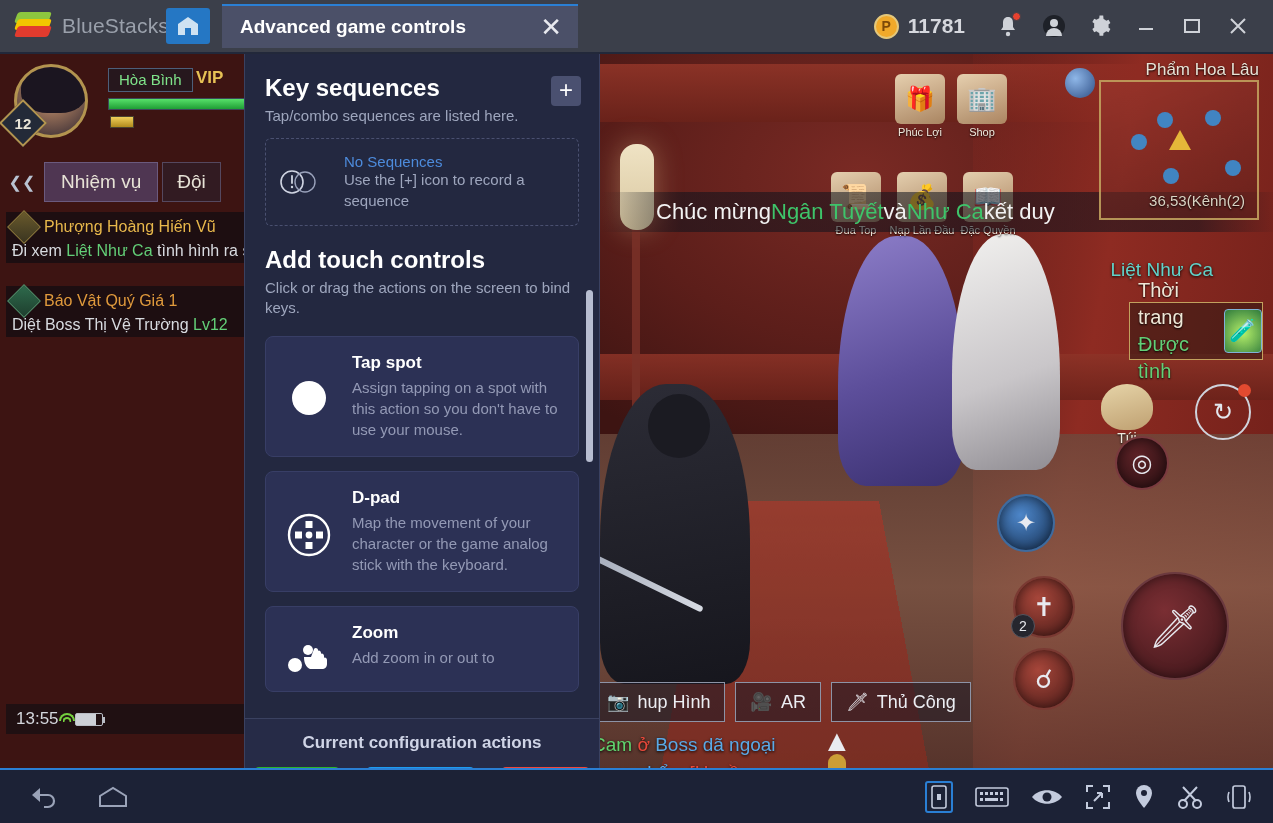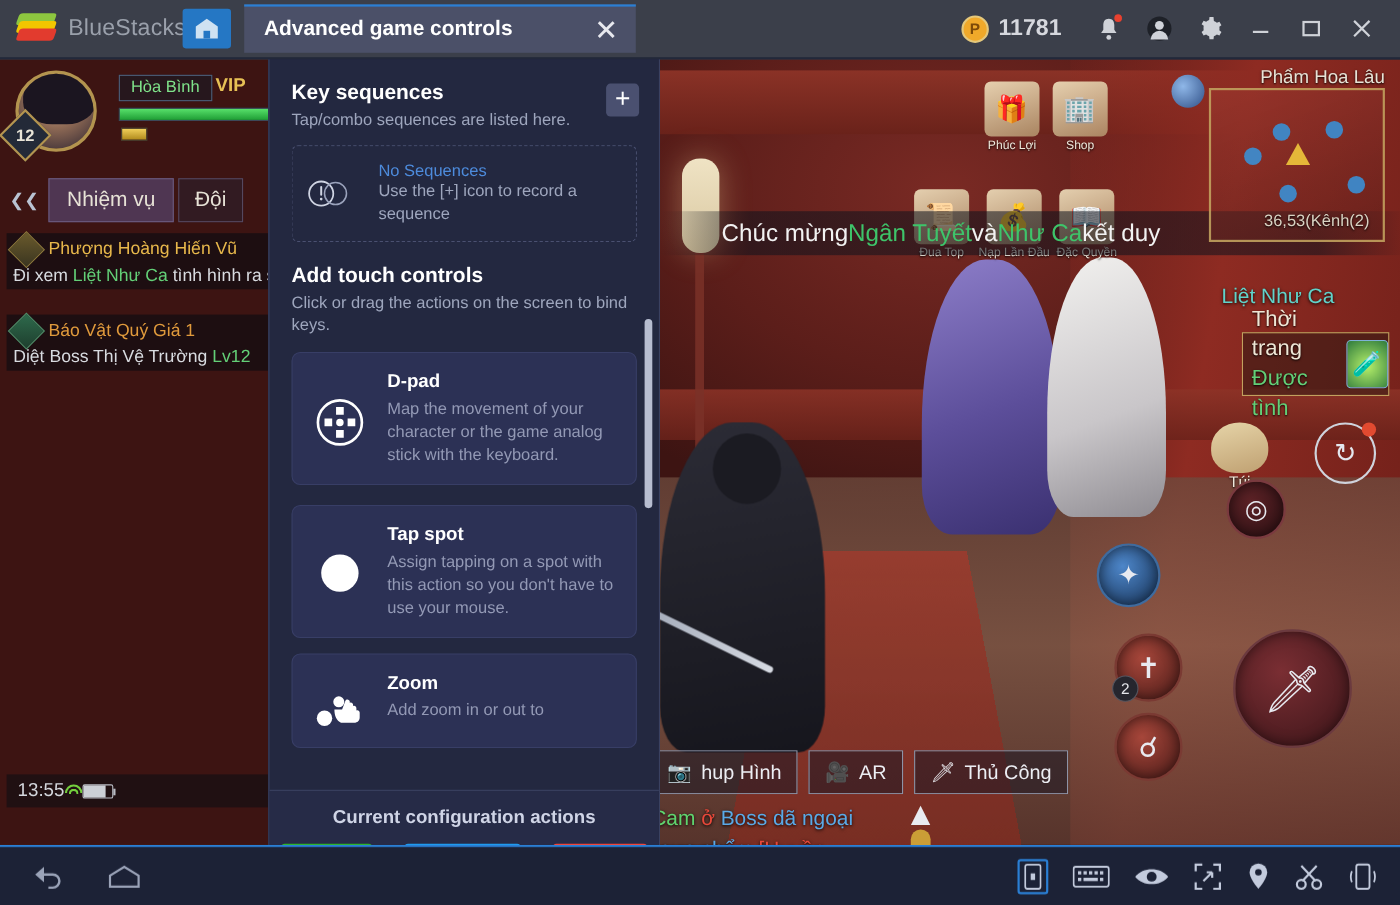--- a/index.html
+++ b/index.html
@@ -269,21 +269,21 @@
   .bb-icon { color: #b9c0d1; display: flex; align-items: center; justify-content: center; cursor: pointer; }
   .bb-icon.hl { border: 2px solid #2a7fd4; border-radius: 3px; padding: 2px 4px; }
 
   
   .panel {
     position: absolute; left: 244px; top: 54px; width: 356px; height: 769px;
     background: #232840; display: flex; flex-direction: column;
     border-left: 1px solid #3a4160; border-right: 1px solid #3a4160;
   }
   .panel-scroll { flex: 1; overflow: hidden; position: relative; padding: 0 20px; }
-  .sec-title { color: #ffffff; font-size: 19px; font-weight: bold; margin-top: 20px; }
+  .sec-title { color: #ffffff; font-size: 24px; font-weight: bold; margin-top: 20px; }
   .sec-sub { color: #9ea6bd; font-size: 15px; margin-top: 4px; line-height: 1.35; }
   .plus-btn {
     position: absolute; right: 18px; top: 22px; width: 30px; height: 30px; border-radius: 4px;
     background: #4a5070; color: #fff; font-size: 24px; line-height: 28px; text-align: center; cursor: pointer;
   }
   .seq-empty {
     margin-top: 12px; border: 1px dashed #4a5070; border-radius: 6px;
     padding: 14px 12px; display: flex; align-items: center; gap: 14px;
   }
   .seq-icon { width: 52px; flex: none; display: flex; align-items: center; color: #cfd4e2; }
@@ -557,43 +557,43 @@
         </span>
         <span>
           <div class="seq-txt-a">No Sequences</div>
           <div class="seq-txt-b">Use the [+] icon to record a sequence</div>
         </span>
       </div>
 
       <div class="sec-title">Add touch controls</div>
       <div class="sec-sub">Click or drag the actions on the screen to bind keys.</div>
 
+      <div class="ctl-card" style="margin-top:18px;">
+        <span class="ctl-icon">
+          <svg width="42" height="42" viewBox="0 0 42 42">
+              <circle cx="21" cy="21" r="17" fill="#ffffff"></circle>
+            </svg>
+        </span>
+        <span>
+          <div class="ctl-title">Tap spot</div>
+          <div class="ctl-desc">Assign tapping on a spot with this action so you don't have to use your mouse.</div>
+        </span>
+      </div>
+
       <div class="ctl-card">
         <span class="ctl-icon">
           <svg width="46" height="46" viewBox="0 0 46 46">
             <circle cx="23" cy="23" r="20" fill="none" stroke="#ffffff" stroke-width="2.4"></circle>
             <path d="M19.5 9 h7 v7 h-7 z M19.5 30 h7 v7 h-7 z M9 19.5 h7 v7 h-7 z M30 19.5 h7 v7 h-7 z" fill="#ffffff"></path>
             <circle cx="23" cy="23" r="3.4" fill="#ffffff"></circle>
           </svg>
         </span>
         <span>
           <div class="ctl-title">D-pad</div>
           <div class="ctl-desc">Map the movement of your character or the game analog stick with the keyboard.</div>
-        </span>
-      </div>
-
-      <div class="ctl-card" style="margin-top:18px;">
-        <span class="ctl-icon">
-          <svg width="42" height="42" viewBox="0 0 42 42">
-              <circle cx="21" cy="21" r="17" fill="#ffffff"></circle>
-            </svg>
-        </span>
-        <span>
-          <div class="ctl-title">Tap spot</div>
-          <div class="ctl-desc">Assign tapping on a spot with this action so you don't have to use your mouse.</div>
         </span>
       </div>
 
       <div class="ctl-card">
         <span class="ctl-icon" style="padding-top:18px;">
           <svg width="46" height="34" viewBox="0 0 46 34">
             <circle cx="9" cy="24" r="7" fill="#ffffff"></circle>
             <circle cx="22" cy="9" r="5" fill="#ffffff"></circle>
             <path d="M18 16 c0 6 2 10 6 12 h12 c3 0 5-2 5-5 v-4 c0-2-2-3-3-2 v-2 c0-2-2-3-3-2 v-1 c0-2-2-3-3-2 v-1 c0-2-3-3-4-1 l-3 8 z" fill="#ffffff"></path>
           </svg>

